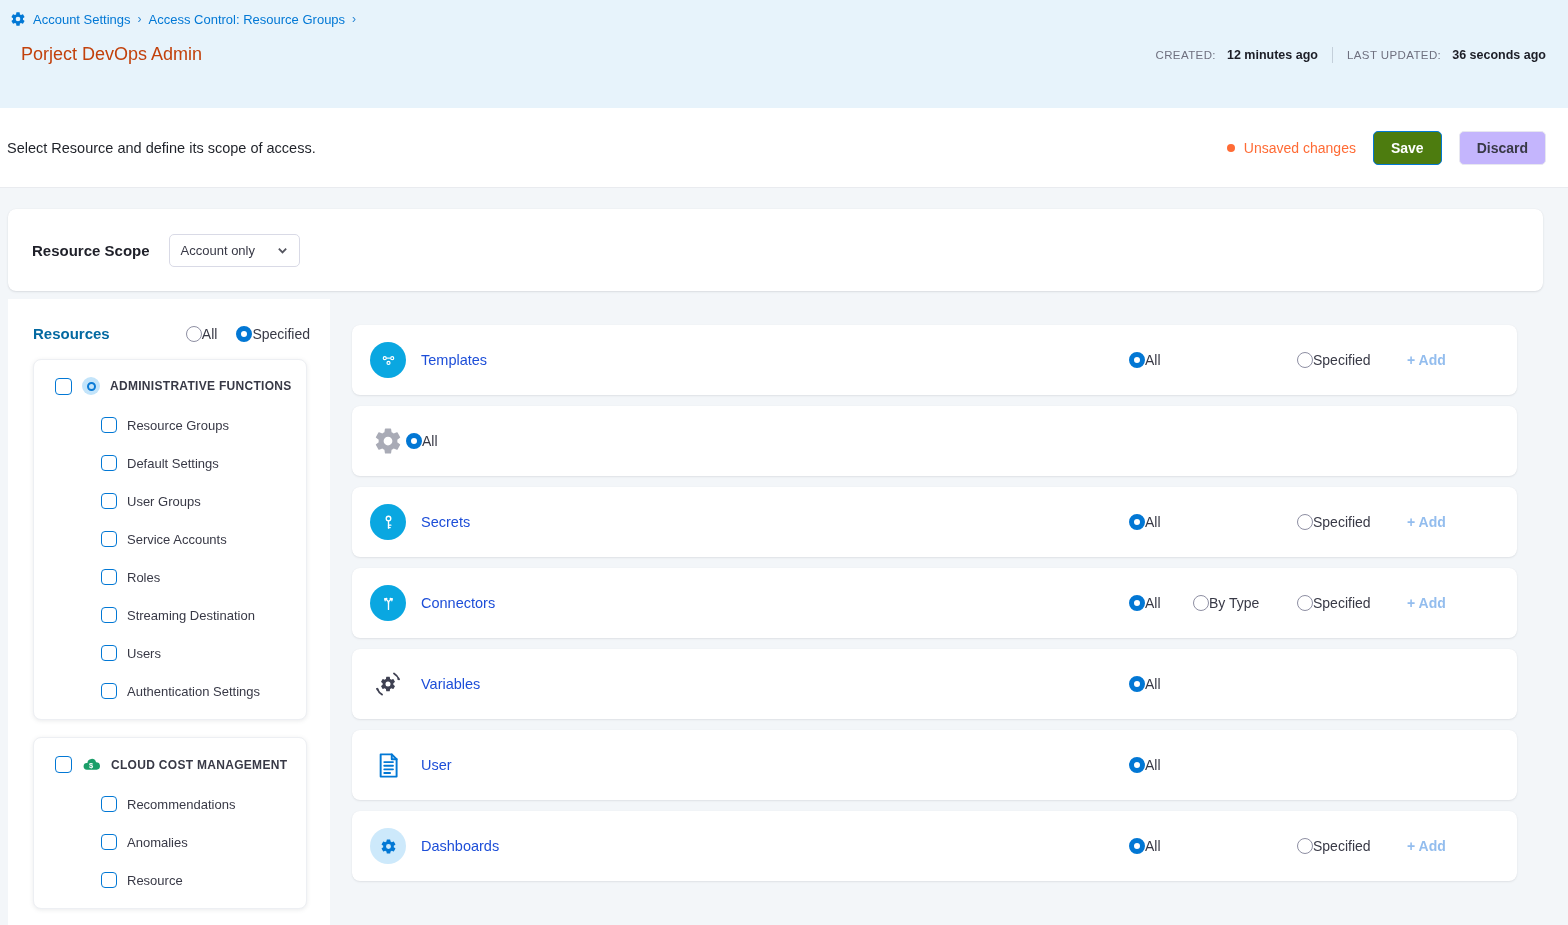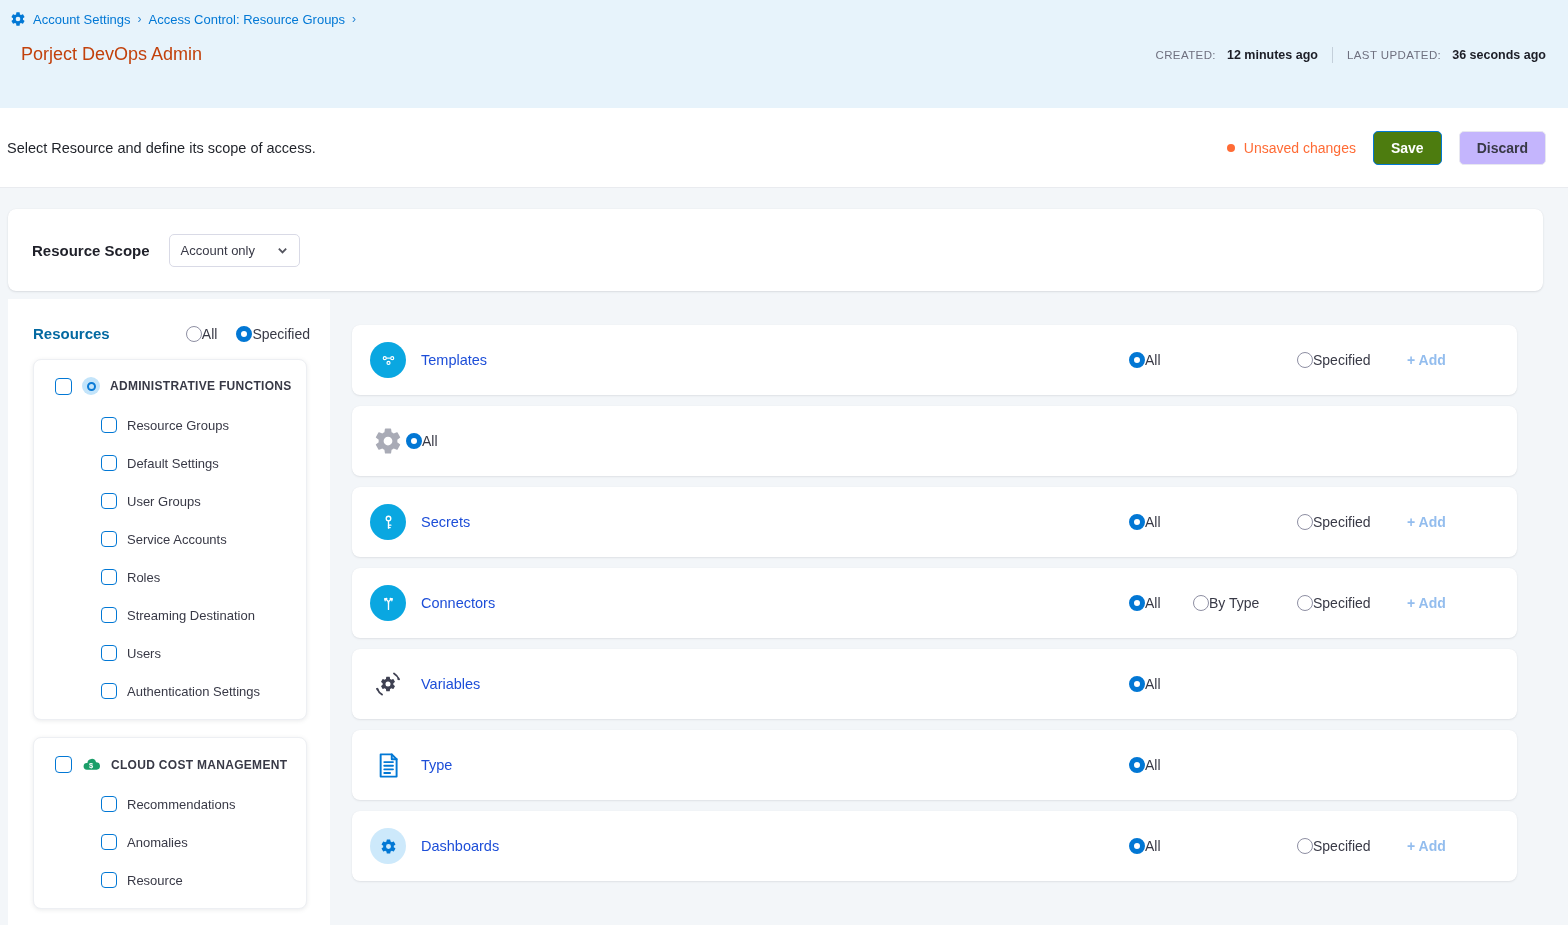--- a/index.html
+++ b/index.html
@@ -396,21 +396,21 @@
   </div>
 
   <div class="row-card">
     <span class="row-icon">
             <svg class="files-svg" viewBox="0 0 24 24">
               <path d="M5.5 2.8h9.2l4 4v14.4H5.5z"></path>
               <path d="M14.7 2.8v4h4"></path>
               <path d="M8.5 9.2h7.2M8.5 12.2h7.2M8.5 15.2h7.2M8.5 18.2h4.8"></path>
             </svg>
           </span>
-    <span class="row-label">Type</span>
+    <span class="row-label">User</span>
     <div class="row-options">
       <div class="opt opt-all">
         <span class="radio selected"></span>
         <span>All</span>
       </div>
       <div class="opt opt-by_type ghost">
         <span class="radio"></span>
         <span>By Type</span>
       </div>
       <div class="opt opt-specified ghost">

